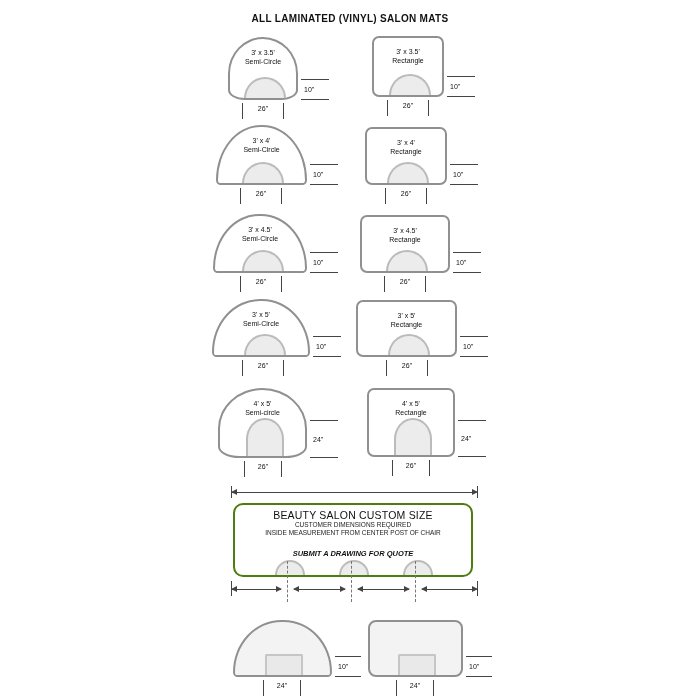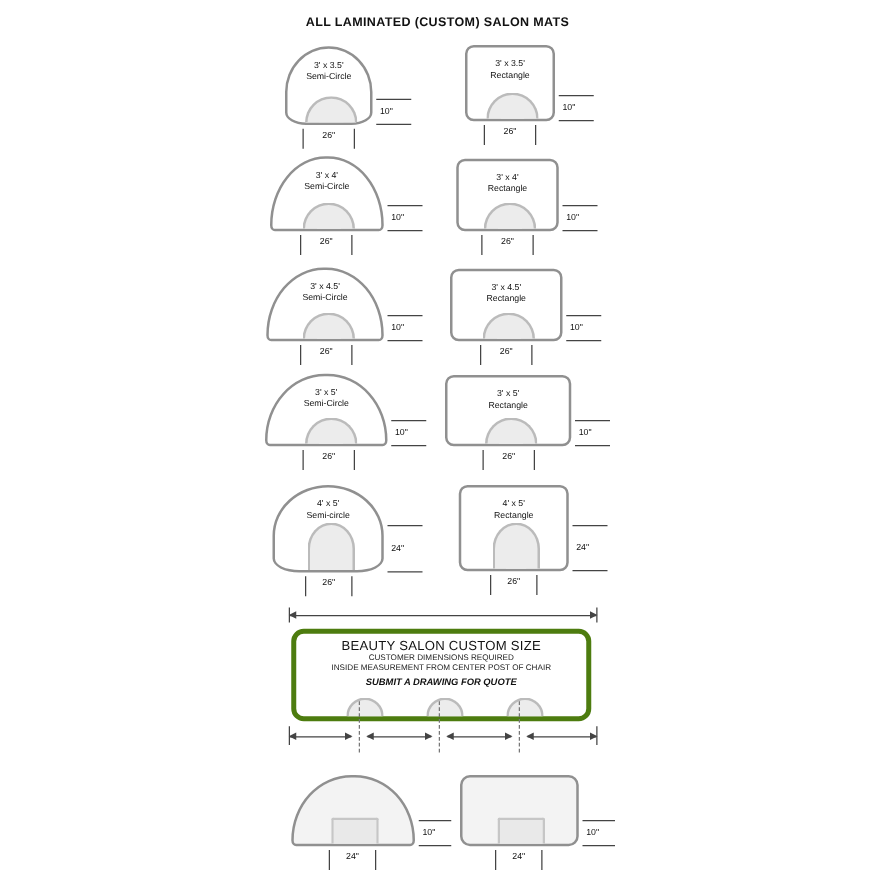--- a/index.html
+++ b/index.html
@@ -35,35 +35,35 @@
   .dim-arrow{position:absolute;}
   .dim-arrow .line{position:absolute;left:1px;right:1px;top:50%;border-top:1px solid #444;}
   .ah{position:absolute;width:0;height:0;border-top:3px solid transparent;
       border-bottom:3px solid transparent;top:50%;margin-top:-3px;}
   .ah.l{left:0;border-right:6px solid #444;}
   .ah.r{right:0;border-left:6px solid #444;}
   .tick{position:absolute;width:0;border-left:1px solid #444;}
   .dash{position:absolute;width:0;border-left:1px dashed #777;}
 
   .custom-box{position:absolute;left:233px;top:503px;width:240px;height:74px;
-        box-sizing:border-box;border:4px solid #4d7c0f;border-radius:10px;background:#fff;}
+        box-sizing:border-box;border:2px solid #4d7c0f;border-radius:10px;background:#fff;}
   .custom-text{position:absolute;top:4px;left:0;right:0;text-align:center;}
   .ct-title{font-size:10.5px;letter-spacing:.2px;color:#111;}
   .ct-note{font-size:6.5px;line-height:8px;color:#222;}
-  .ct-quote{font-size:7.5px;font-weight:bold;font-style:italic;margin-top:2px;color:#111;}
+  .ct-quote{font-size:7.5px;font-weight:bold;font-style:italic;margin-top:12px;color:#111;}
   .c-dome{position:absolute;bottom:0;width:30px;height:15px;box-sizing:border-box;
         background:#ececec;border:2px solid #bbbbbb;border-bottom:none;
         border-radius:50% 50% 0 0 / 100% 100% 0 0;}
 </style>
 </head>
 <body>
 
 <div class="page">
 
-  <div class="h1">ALL LAMINATED (CUSTOM) SALON MATS</div>
+  <div class="h1">ALL LAMINATED (VINYL) SALON MATS</div>
 
   <div class="mat" style="left:228px;top:37px;width:70px;height:63px">
     <div class="shape dome">
       <div class="mlabel">
         <div>3' x 3.5'</div>
         <div>Semi-Circle</div>
       </div>
       <div class="cutout dome-c" style="left:14px;width:42px;height:21px"></div>
     </div>
     <div class="hdim" style="left:73px;top:42px;width:28px;height:21px">10"</div>

